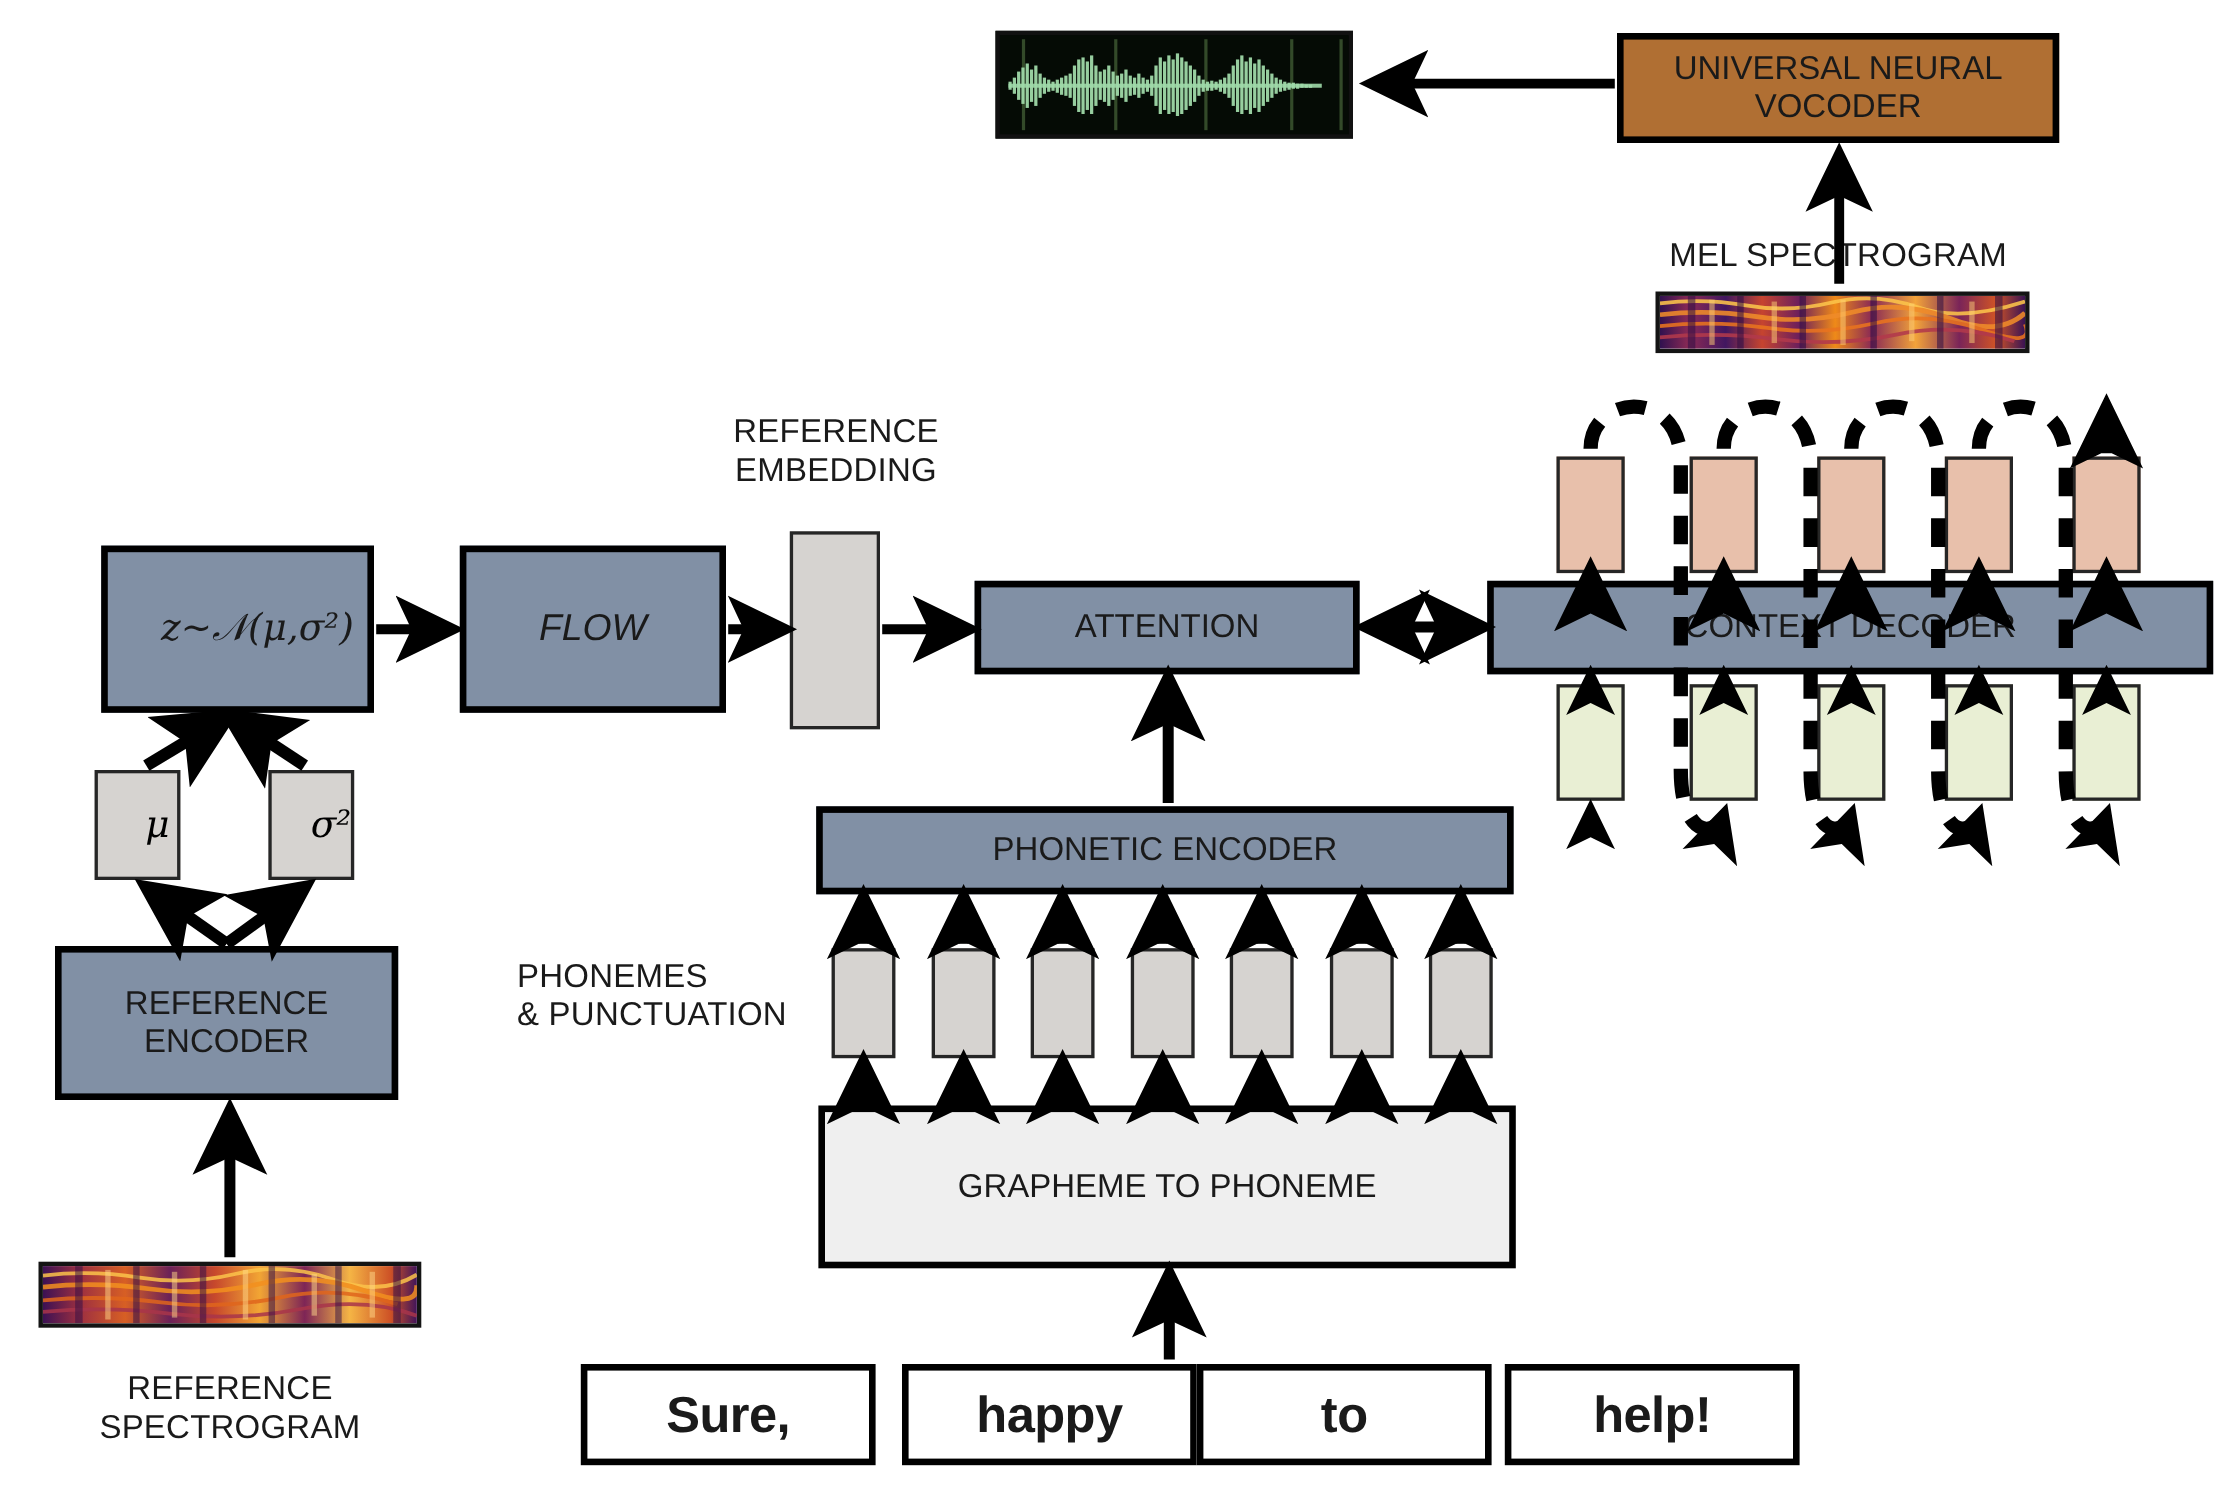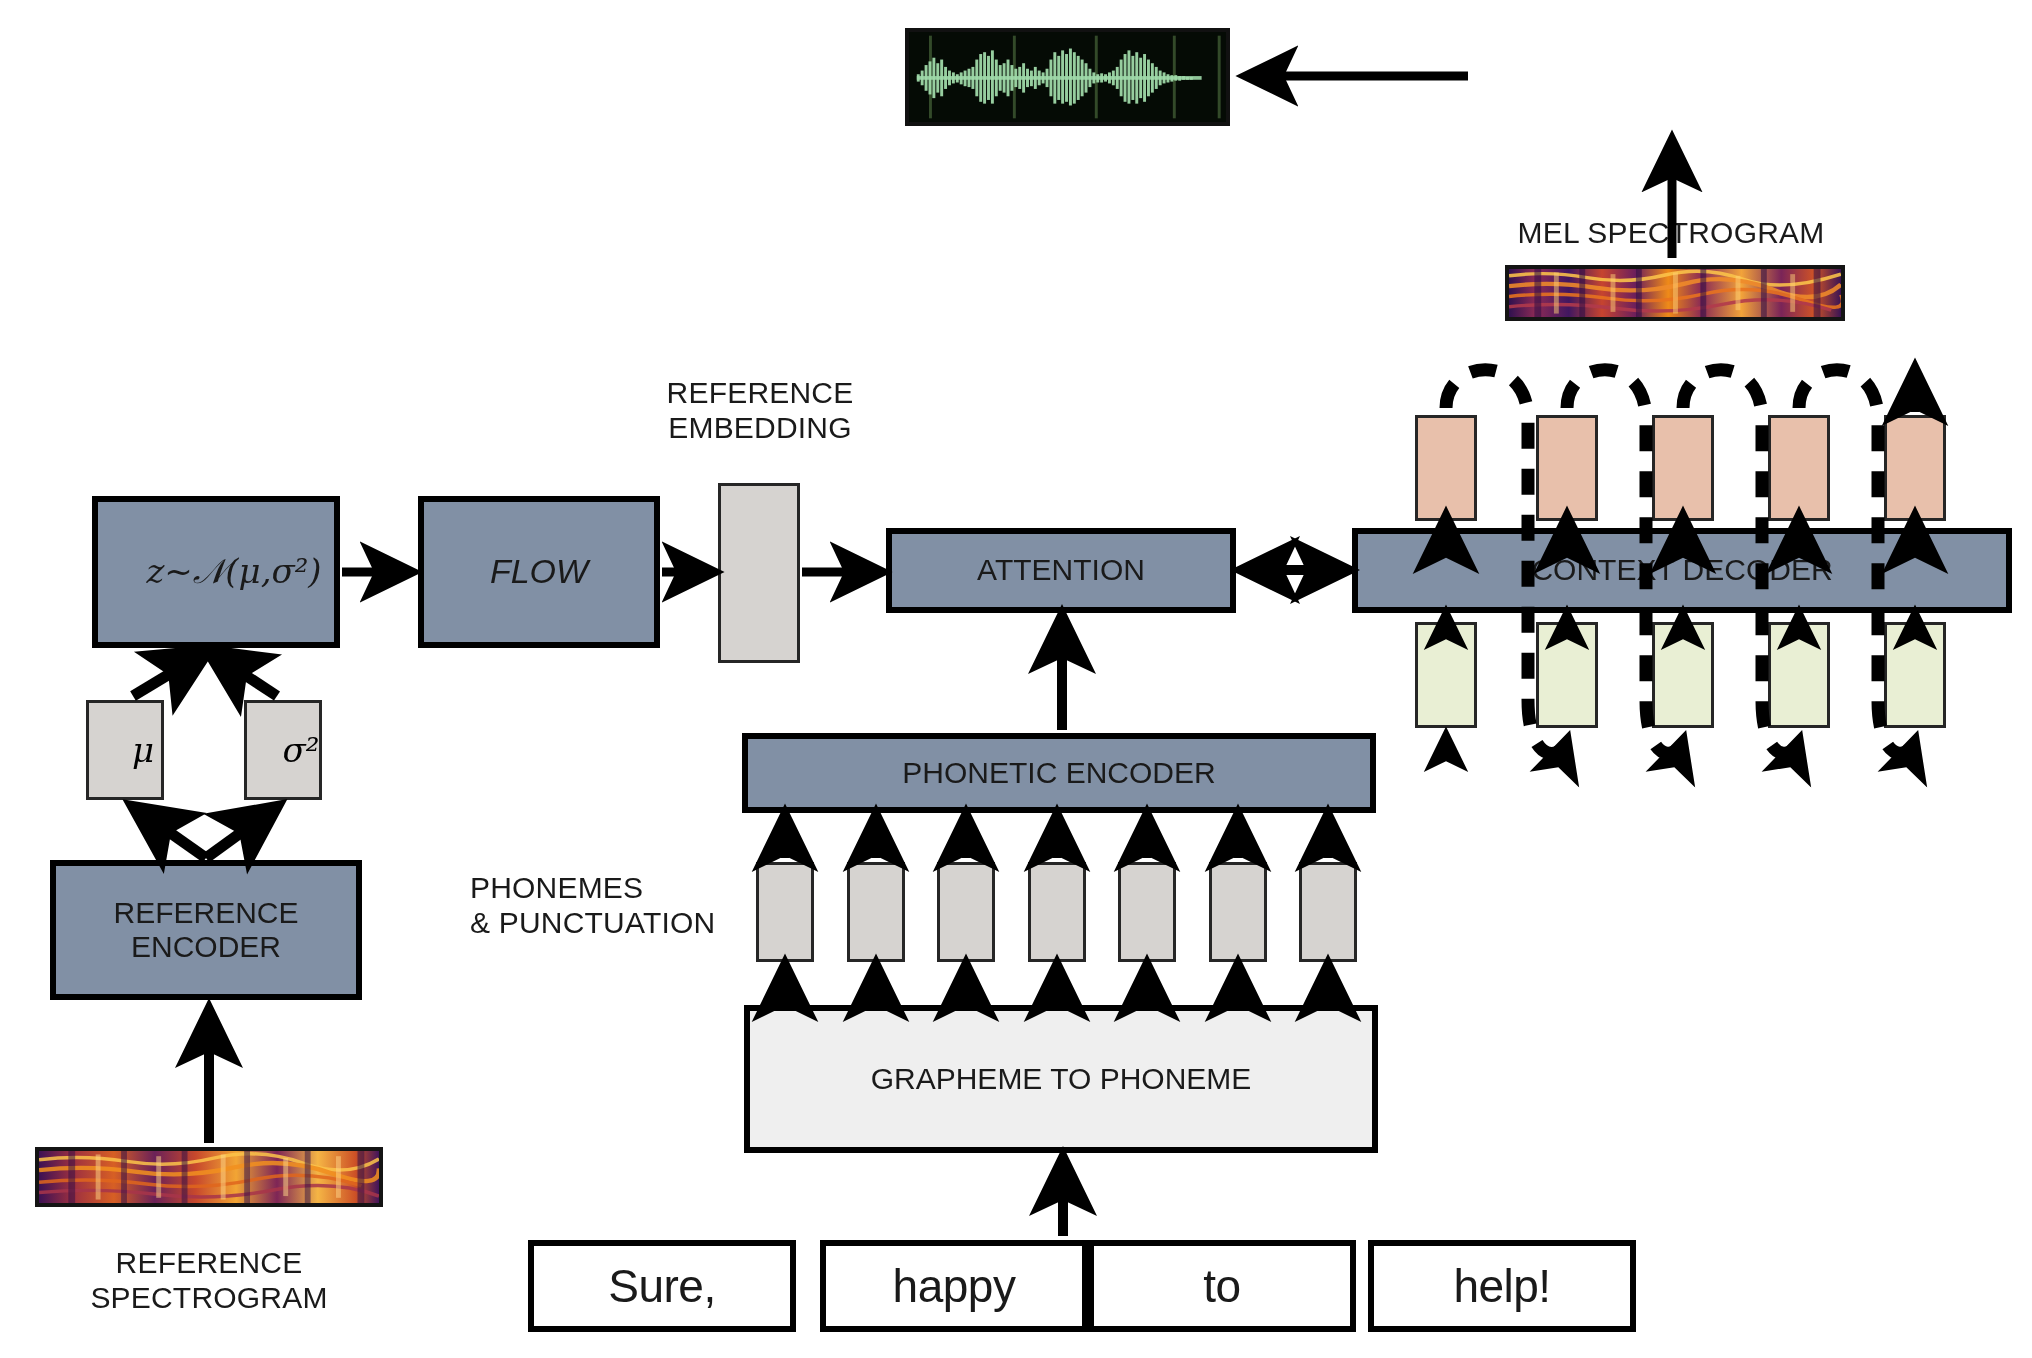--- a/index.html
+++ b/index.html
@@ -45,21 +45,21 @@
   .label {
     position: absolute;
     color: #1a1a1a;
     text-align: center;
     line-height: 1.18;
     letter-spacing: 0.2px;
   }
 
   .blocktext { font-size: 30px; }
   .wordtext {
-    font-weight: normal;
+    font-weight: bold;
     font-size: 46px;
     font-family: "Liberation Sans", sans-serif;
     letter-spacing: -0.5px;
   }
   .mathtext {
     font-family: "DejaVu Serif", serif;
     font-style: italic;
     font-size: 34px;
     padding-left: 36px;
   }
@@ -162,20 +162,24 @@
         <rect x="272" y="47" width="3" height="6"></rect>
         <rect x="276" y="48" width="3" height="5"></rect>
         <rect x="280" y="48" width="3" height="4"></rect>
         <rect x="284" y="49" width="3" height="3"></rect>
         <rect x="288" y="49" width="3" height="3"></rect>
       </g>
       <rect x="8" y="48" width="292" height="4" fill="#9fd9a8" opacity="0.9"></rect>
     </svg>
   </div>
 
+  <div class="abs box box-orange blocktext" style="left:1470px; top:30px; width:402px; height:100px; flex-direction:column;">
+    <span>UNIVERSAL NEURAL</span>
+    <span>VOCODER</span>
+  </div>
 
   <div class="label blocktext" style="left:1468px; top:215px; width:406px;">
     <span>MEL SPECTROGRAM</span>
   </div>
 
   <div class="abs" style="left:1505px; top:265px; width:340px; height:56px; border:4px solid #141414;">
     <svg class="specimg" viewBox="0 0 340 56" preserveAspectRatio="none">
       <defs>
         <linearGradient id="melg" x1="0" y1="0" x2="1" y2="0">
           <stop offset="0%" stop-color="#30114f"></stop>

